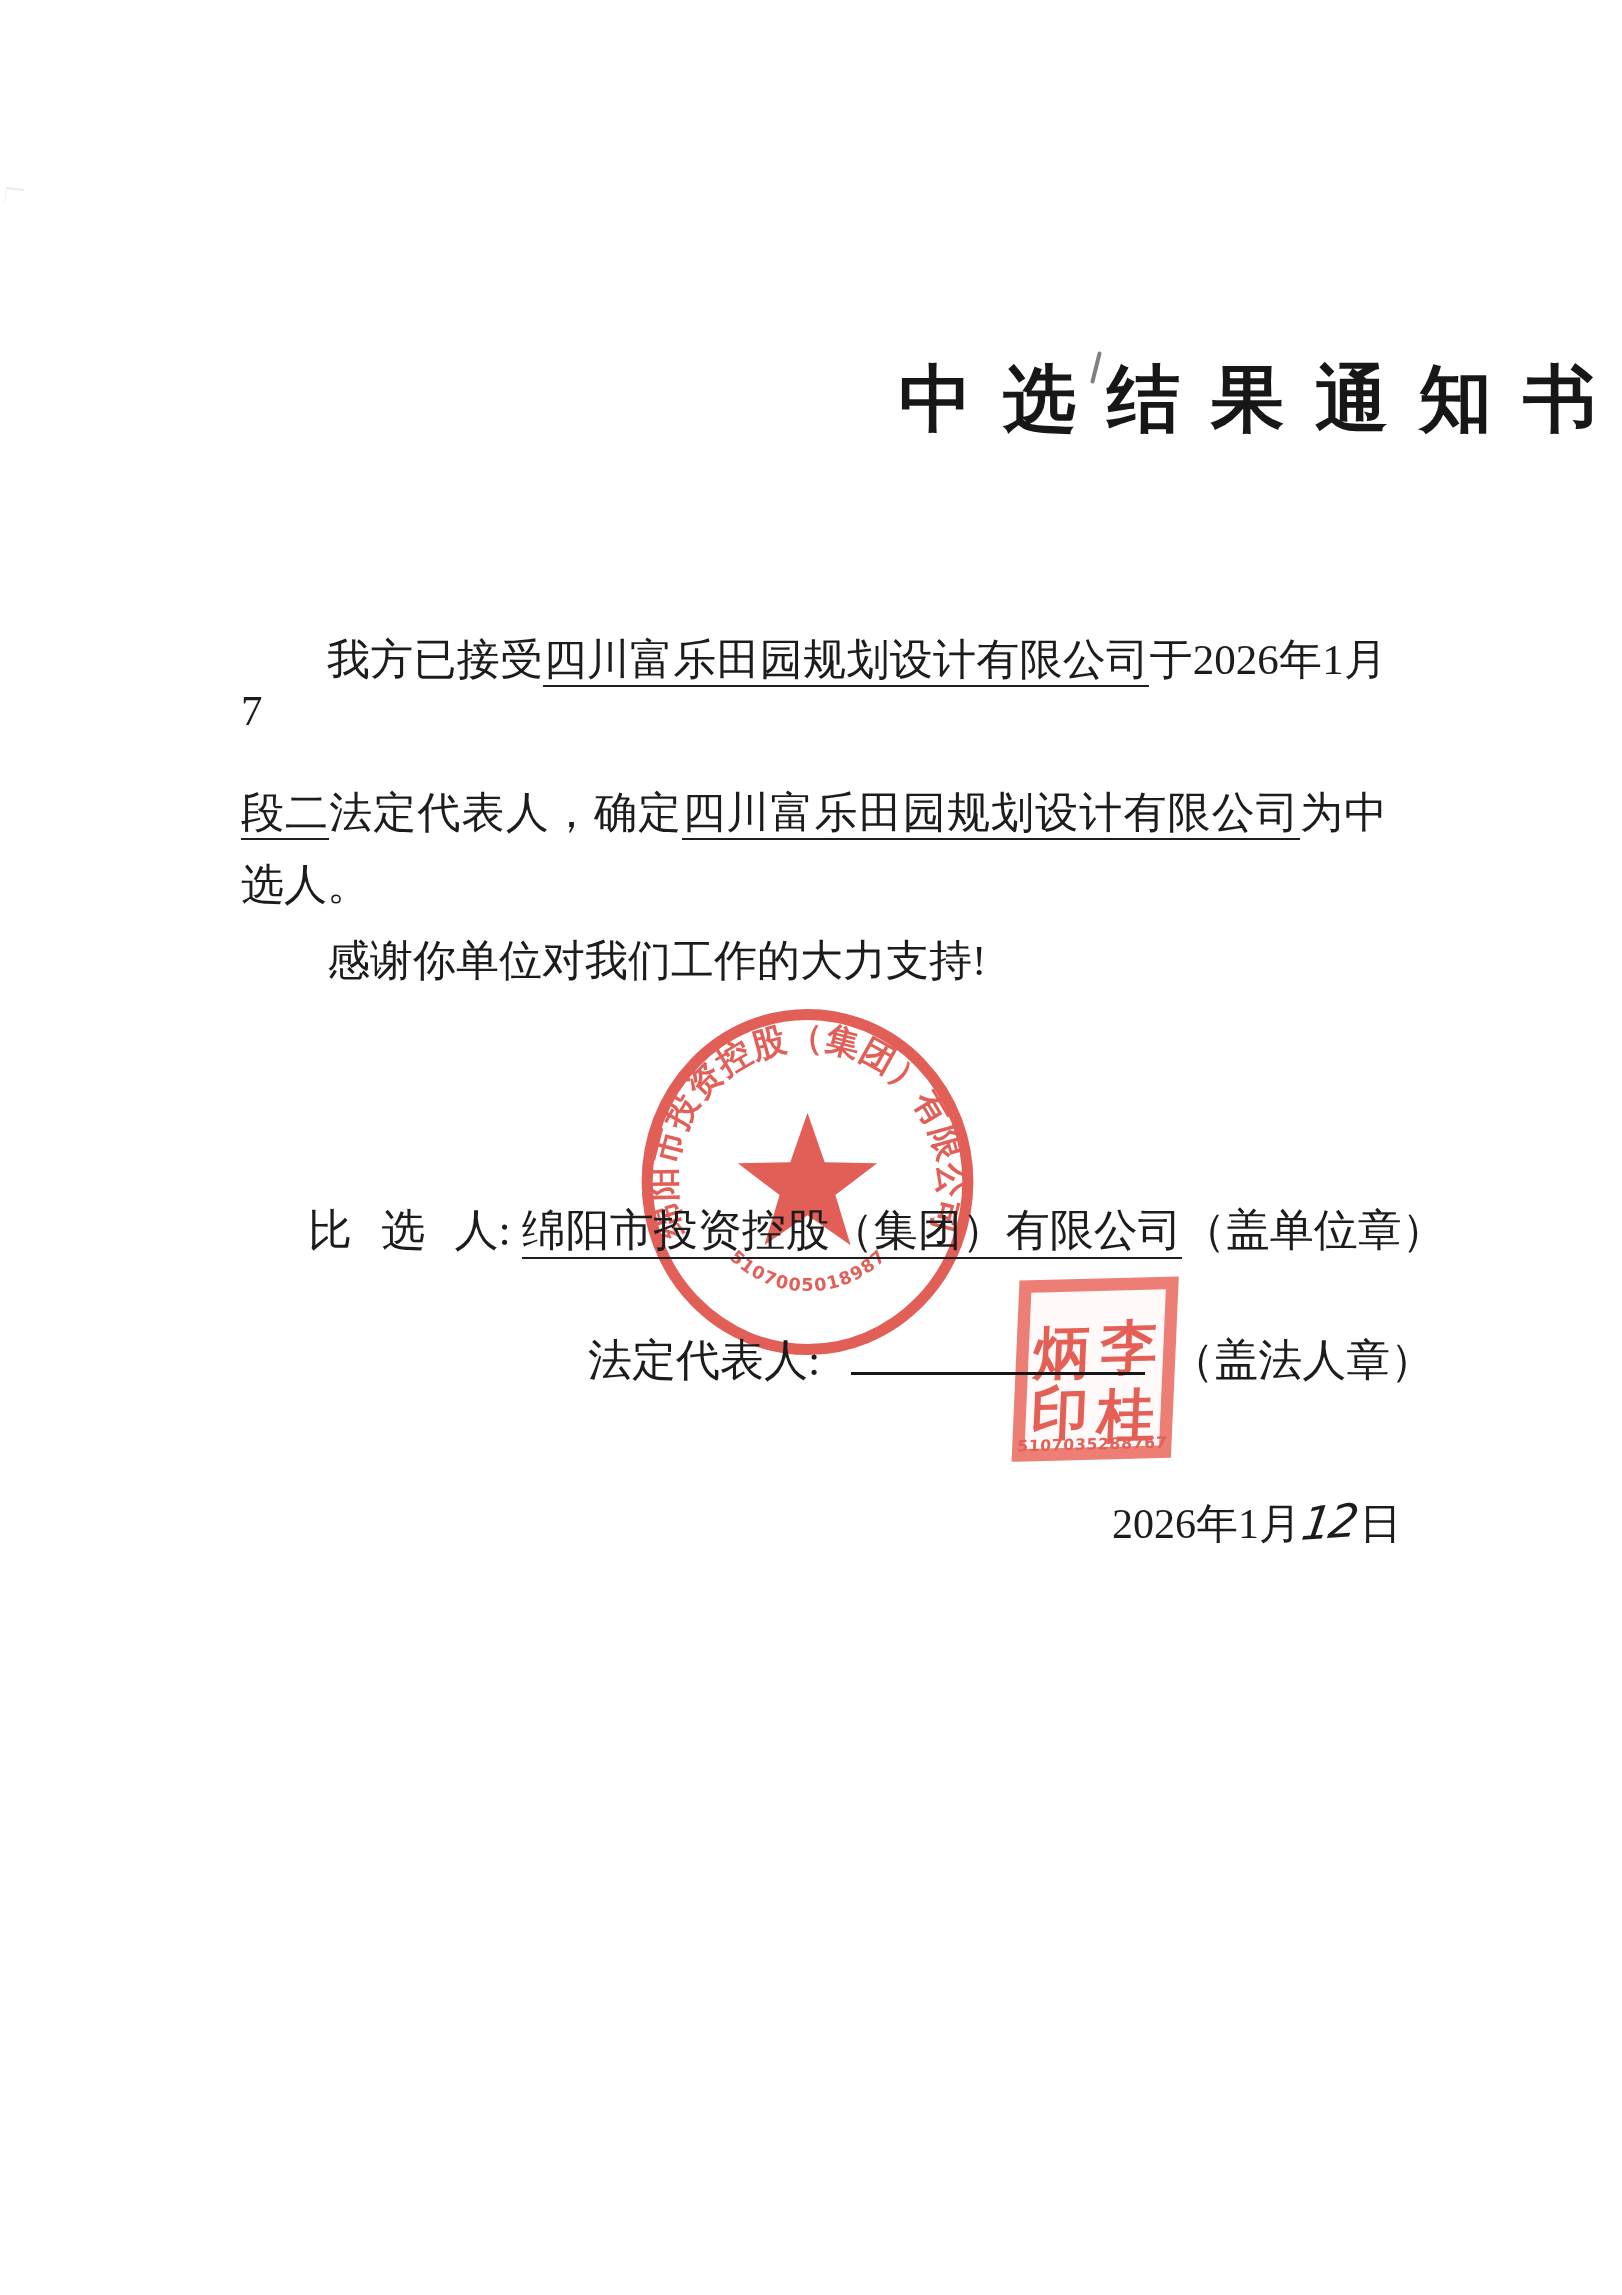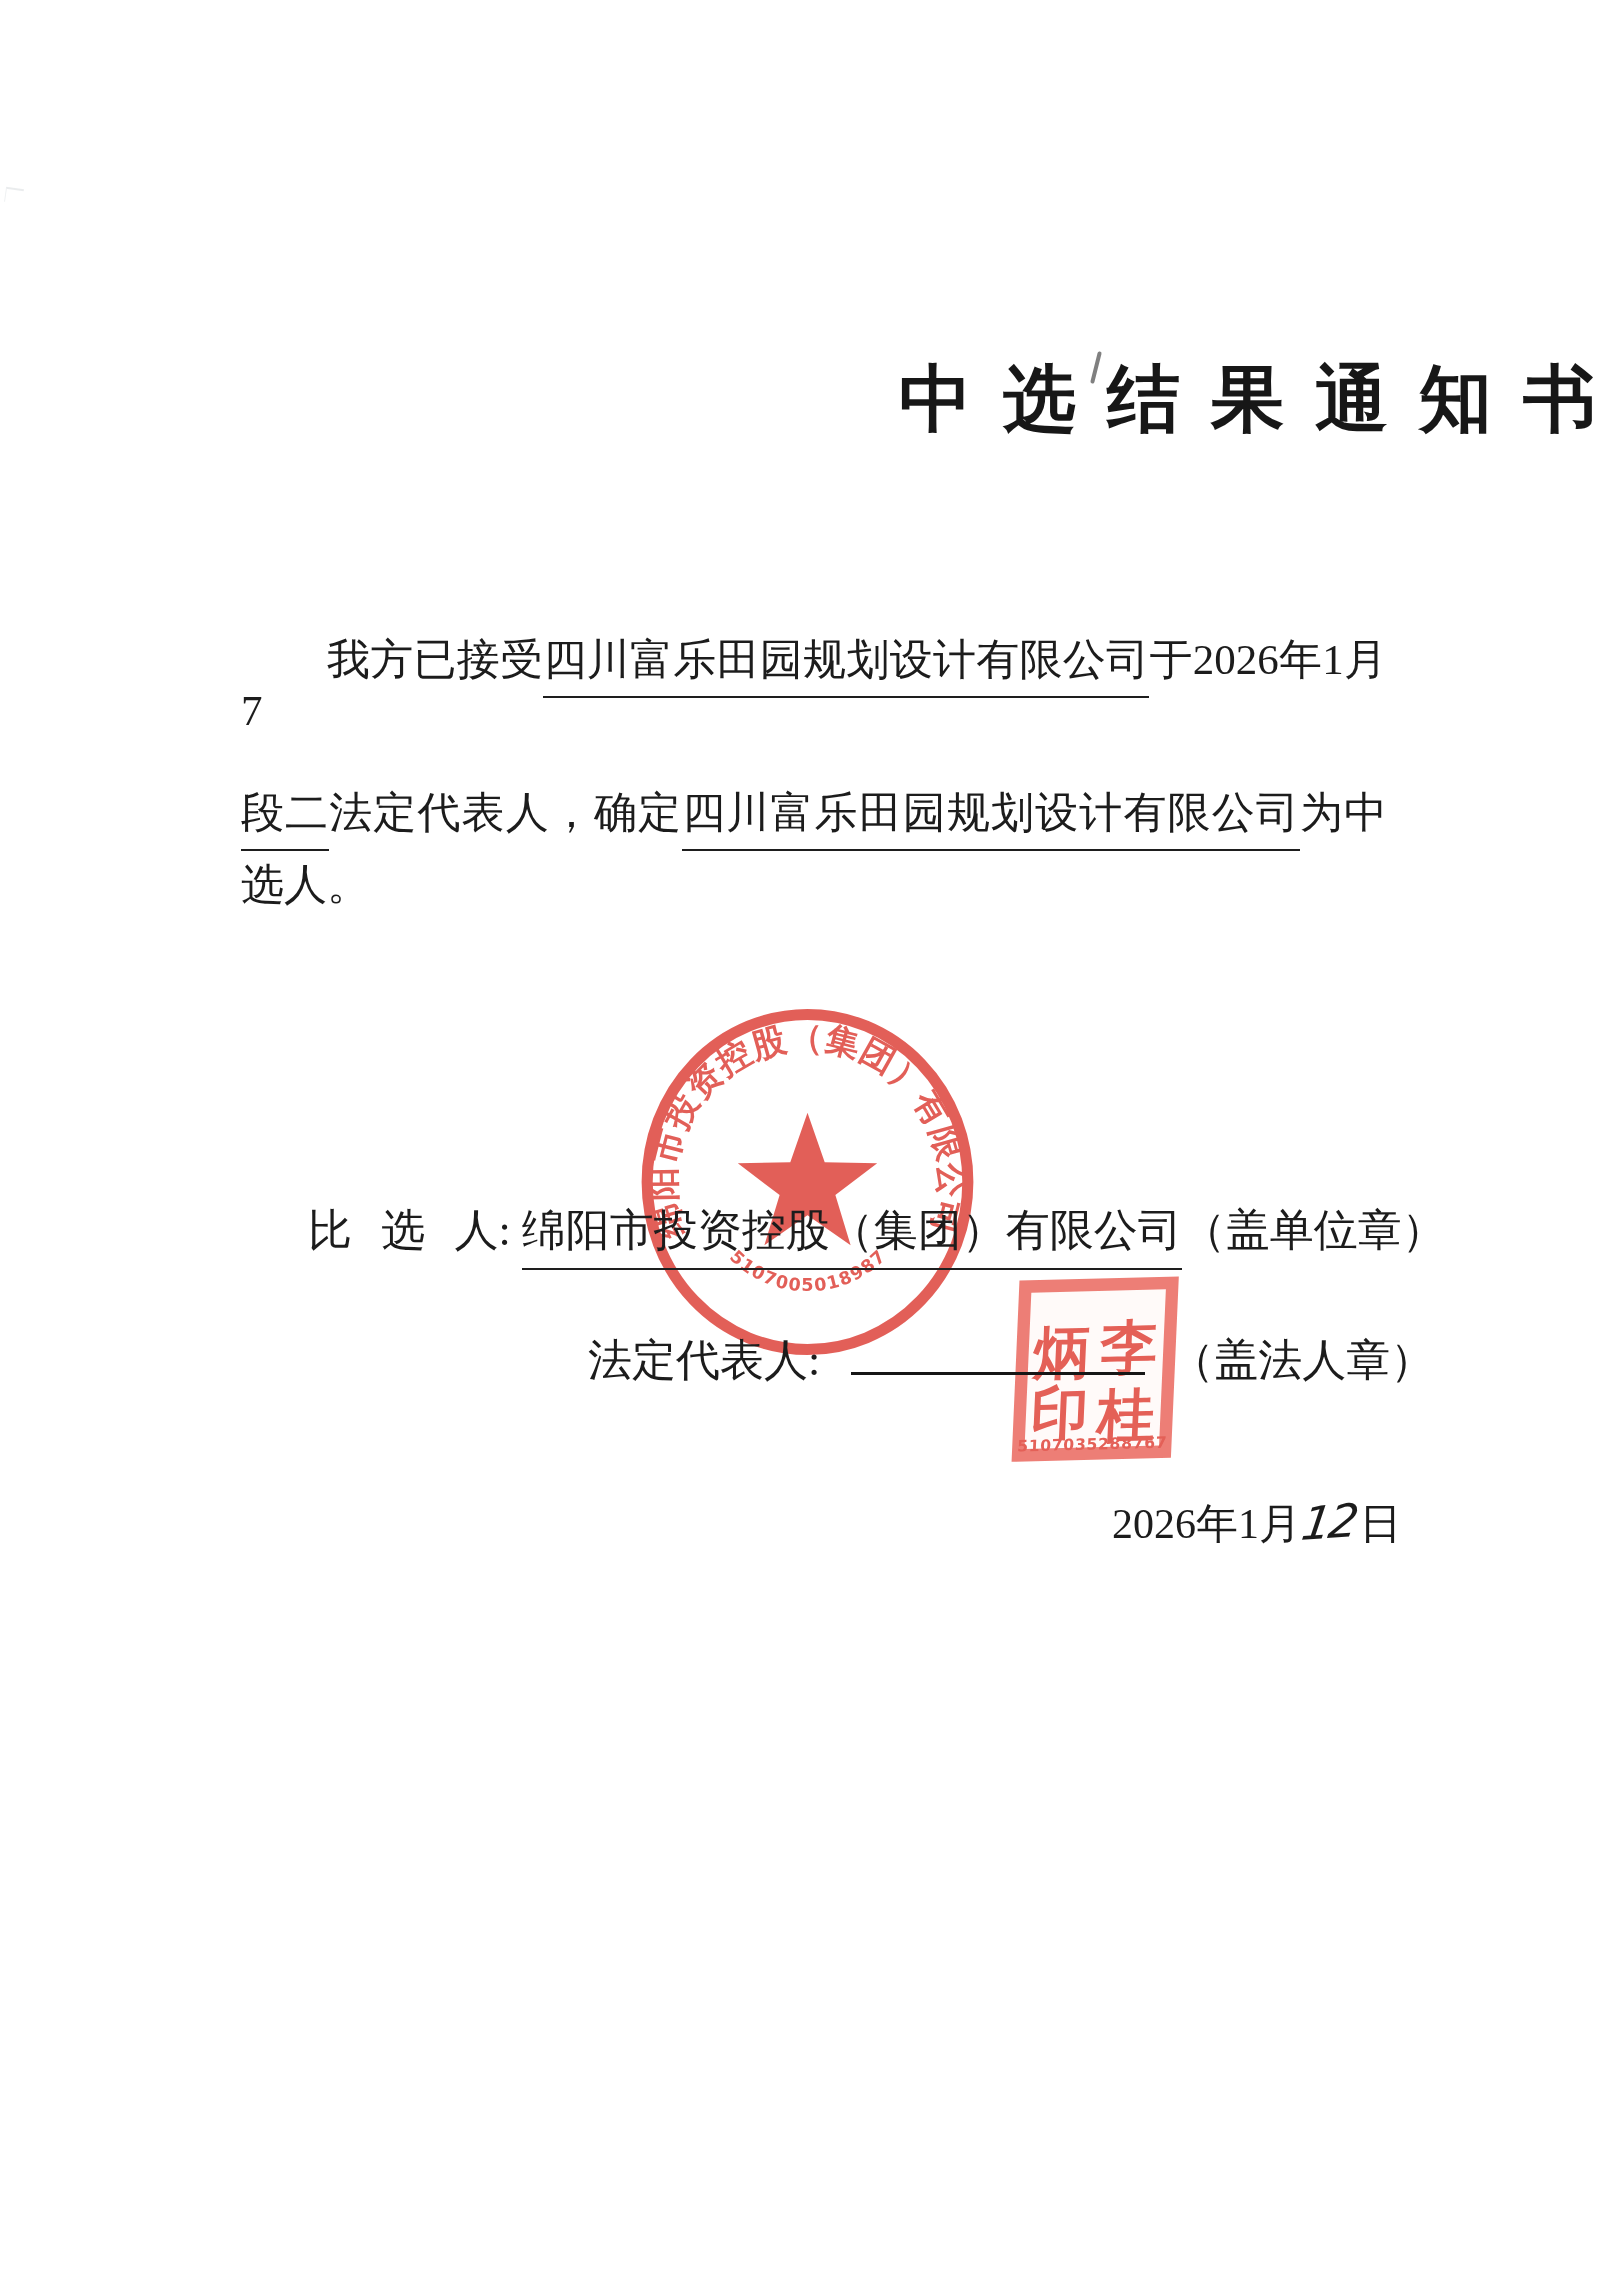--- a/index.html
+++ b/index.html
@@ -39,21 +39,21 @@
     white-space:nowrap;
   }
   .bline.just{
     white-space:normal;
     text-align:justify;
     text-align-last:justify;
   }
   .ind{text-indent:86px;}
   .u{
     border-bottom:2.6px solid #1e1e1e;
-    padding-bottom:13px;
+    padding-bottom:2px;
   }
   
   .sigline{position:absolute;font-size:44px;white-space:nowrap;z-index:3;}
   .wide-label{word-spacing:18.3px;}
   .blank-line{
     display:inline-block;width:294px;height:37px;
     border-bottom:3.3px solid #161616;
     margin-left:31px;
     z-index:1;
   }
@@ -89,20 +89,21 @@
   <div class="scan-smudge"></div>
 
 
   <div class="bline just ind" style="top:635px;"><span>我方已接受</span><span class="u">四川富乐田园规划设计有限公司</span><span>于2026年1月7</span></div>
 
 
   <div class="bline just" style="top:788px;"><span class="u">段二</span><span>法定代表人，确定</span><span class="u">四川富乐田园规划设计有限公司</span><span>为中</span></div>
 
   <div class="bline" style="top:860px;">选人。</div>
 
+  <div class="bline ind" style="top:936px;">感谢你单位对我们工作的大力支持!</div>
 
   <svg class="seal-round" viewBox="0 0 524 544">
     <defs>
       <path id="arcTop" d="M 75.1 351.3 A 203 203 0 1 1 448.9 351.3" fill="none"></path>
       <path id="arcBottom" d="M 134.1 379.4 A 167 167 0 0 0 389.9 379.4" fill="none"></path>
     </defs>
     <g>
       <ellipse cx="262" cy="272" rx="245" ry="256" fill="none" stroke-width="17" stroke="#df4a42"></ellipse>
       <polygon transform="translate(262,278)" points="0,-112 26.3,-36.3 106.5,-34.6 42.6,13.9 65.9,90.6 0,44.8 -65.9,90.6 -42.6,13.9 -106.5,-34.6 -26.3,-36.3" fill="#df4a42"></polygon>
       <text font-size="52" font-family="Liberation Serif, DejaVu Serif, serif" font-weight="700" fill="#df4a42">

